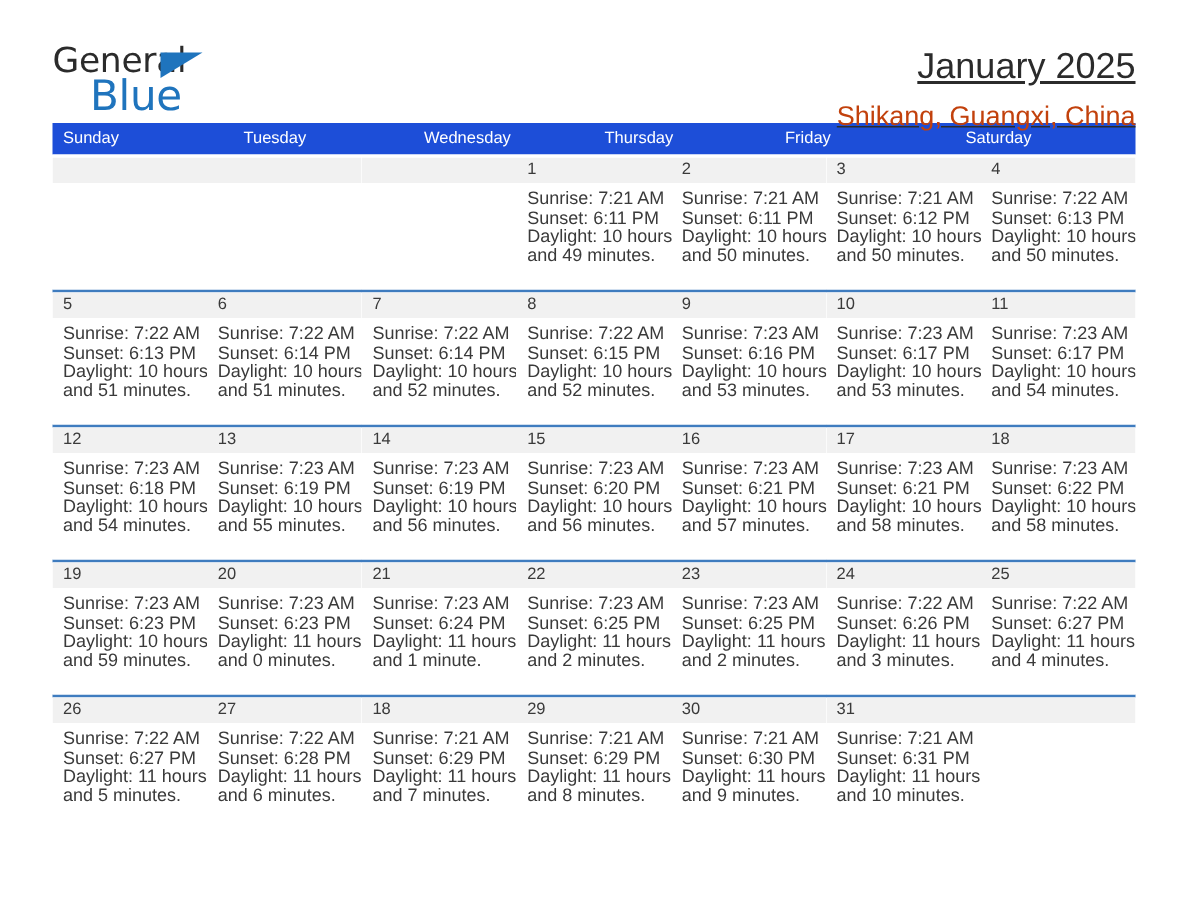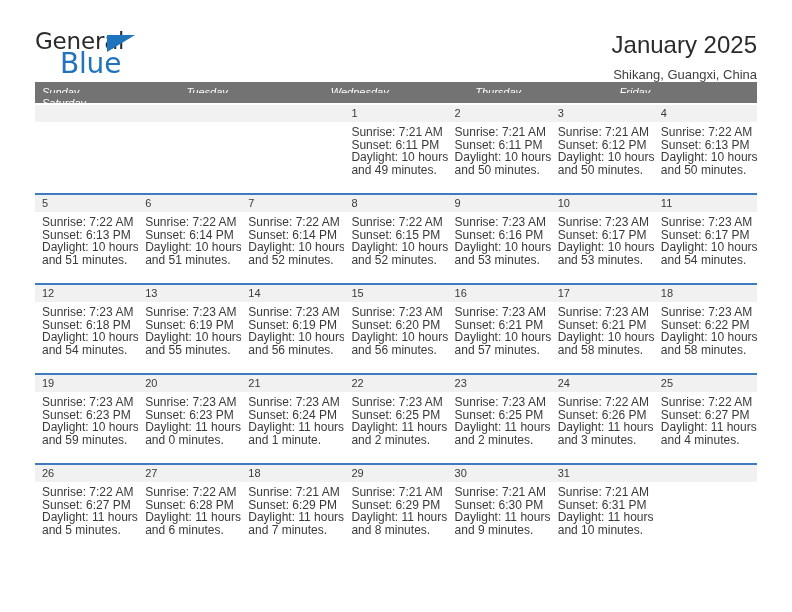--- a/index.html
+++ b/index.html
@@ -24,20 +24,21 @@
   }
 
   
   .topbar {
     display: flex;
     align-items: flex-start;
     justify-content: space-between;
     padding-top: 30px;
     height: 70px;
     box-sizing: border-box;
+    text-decoration: underline;
   }
 
   .logo {
     position: relative;
     width: 120px;
     height: 50px;
     line-height: 1;
     user-select: none;
   }
   .logo-general {
@@ -73,38 +74,37 @@
     padding-top: 2px;
   }
   .cal-title {
     font-size: 24px;
     font-weight: normal;
     color: #2b2b2b;
     line-height: 1.1;
     white-space: nowrap;
   }
   .cal-subtitle {
-    font-size: 13px;
-    color: #404040;
+    font-size: 18px;
+    color: #c2410c;
     margin-top: 9px;
     white-space: nowrap;
   }
 
   
   .calendar {
     margin-top: 12px;
     width: 722px;
   }
 
   .weekhead {
     display: grid;
-    grid-template-columns: repeat(5, 1fr);
-    background: #737373;
+    grid-template-columns: repeat(6, 1fr);
+    background: #1d4ed8;
     height: 21px;
-    font-style: italic;
   }
   .weekhead div {
     color: #ffffff;
     font-size: 11px;
     line-height: 21px;
     padding-left: 7px;
     box-sizing: border-box;
     overflow: hidden;
     white-space: nowrap;
   }

